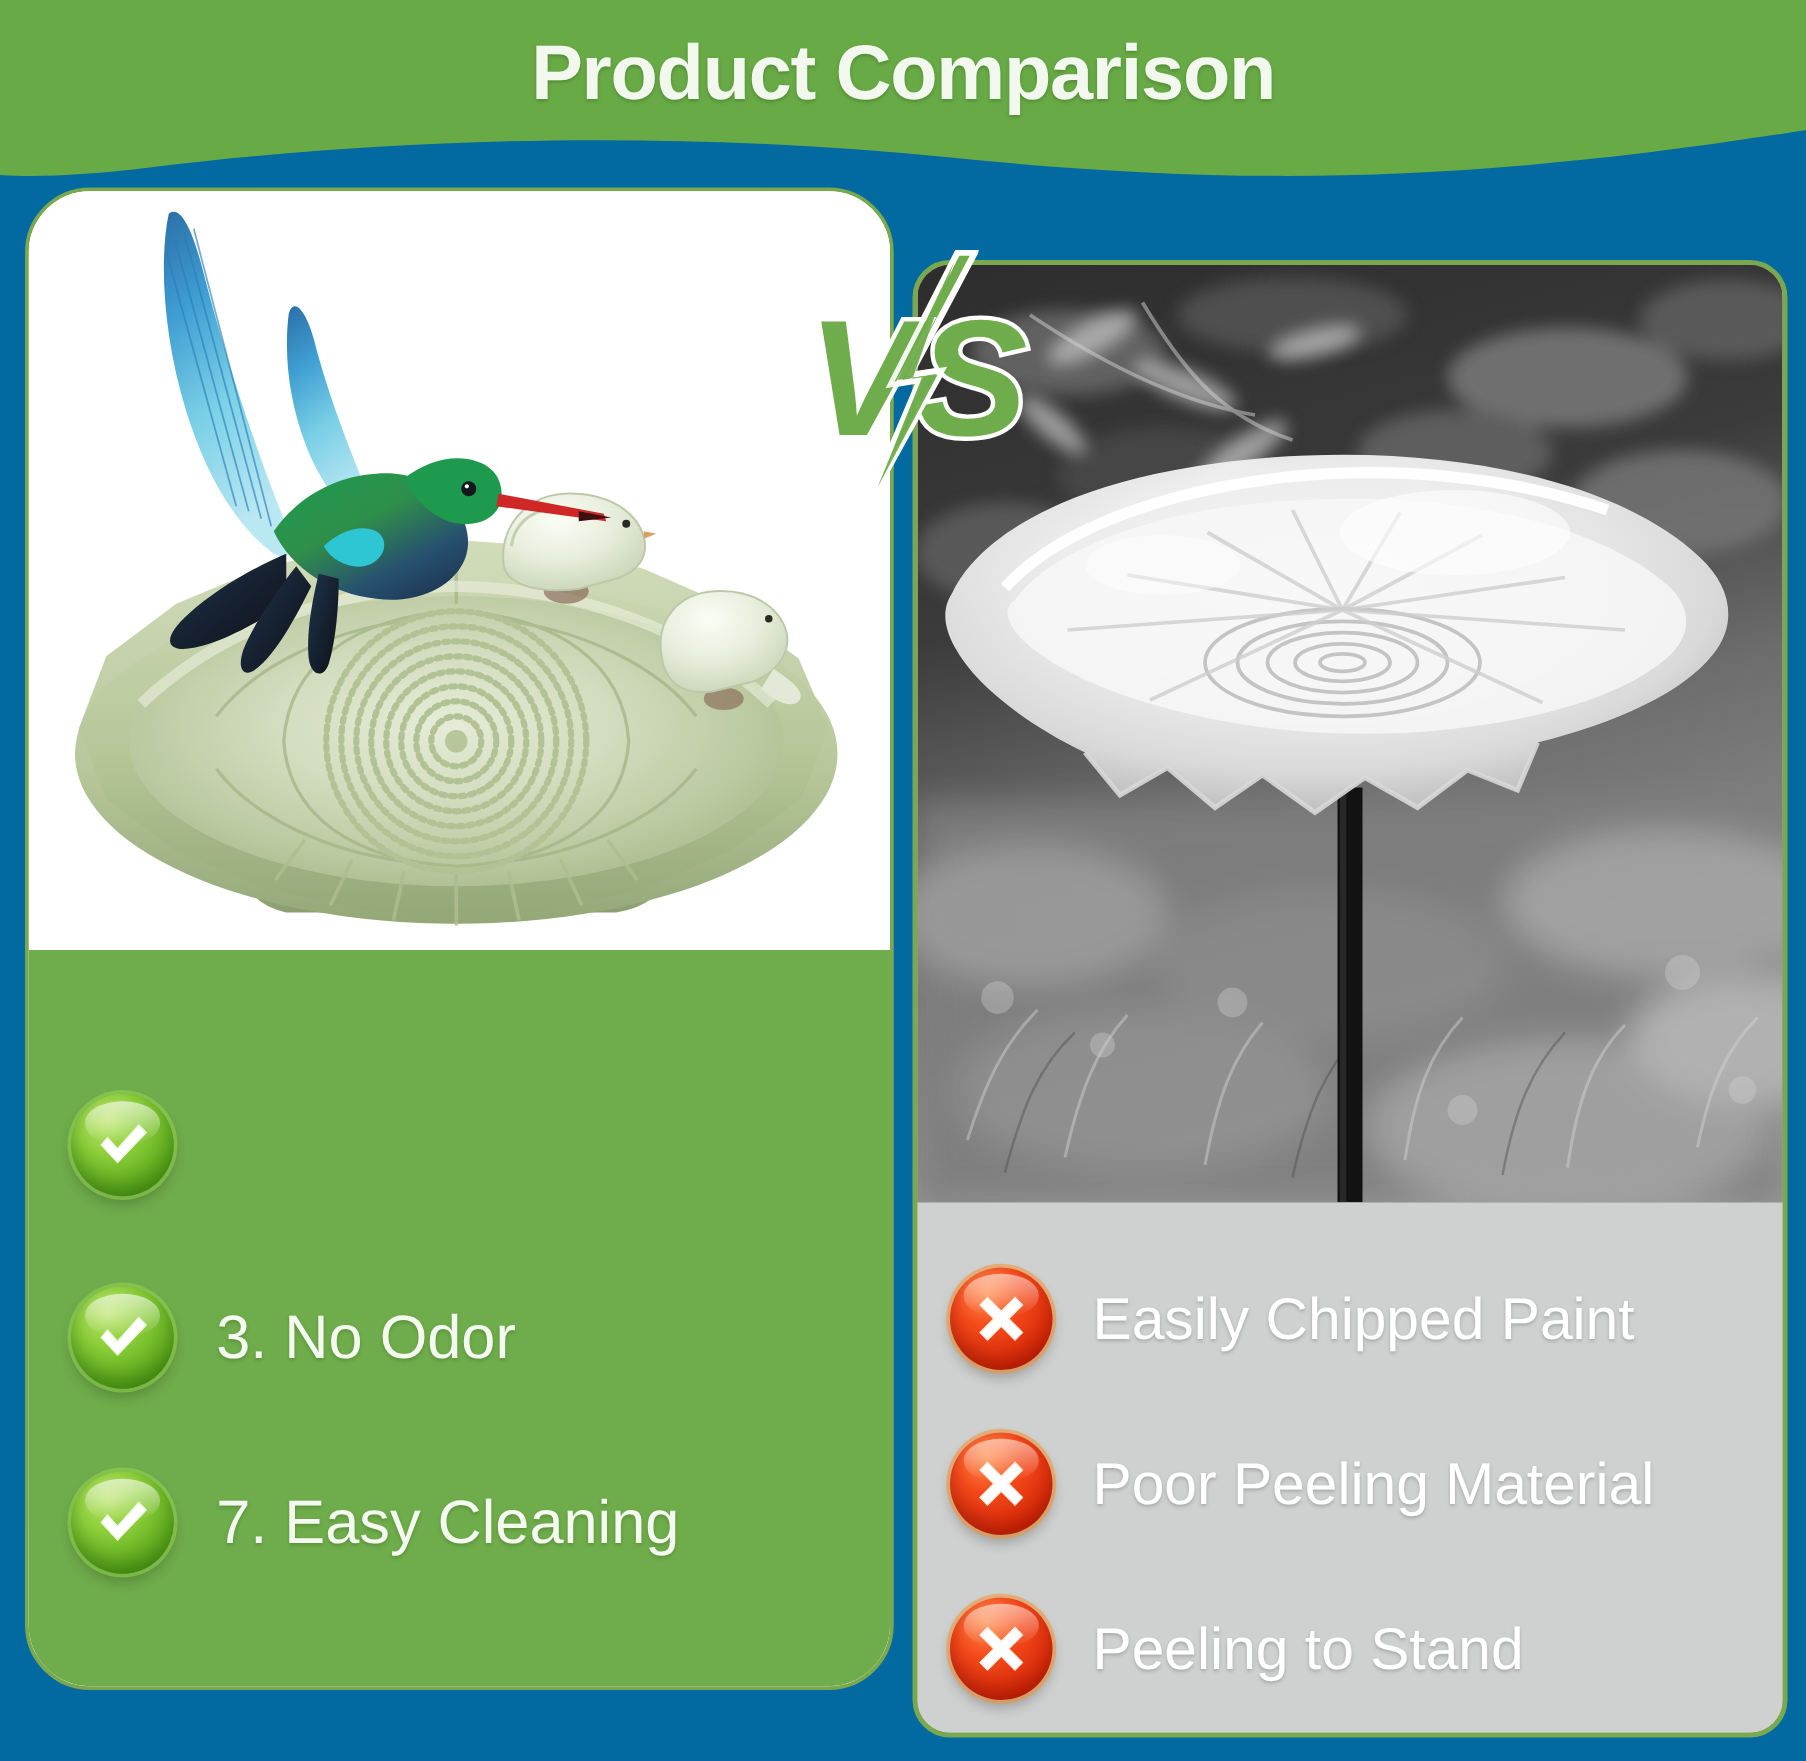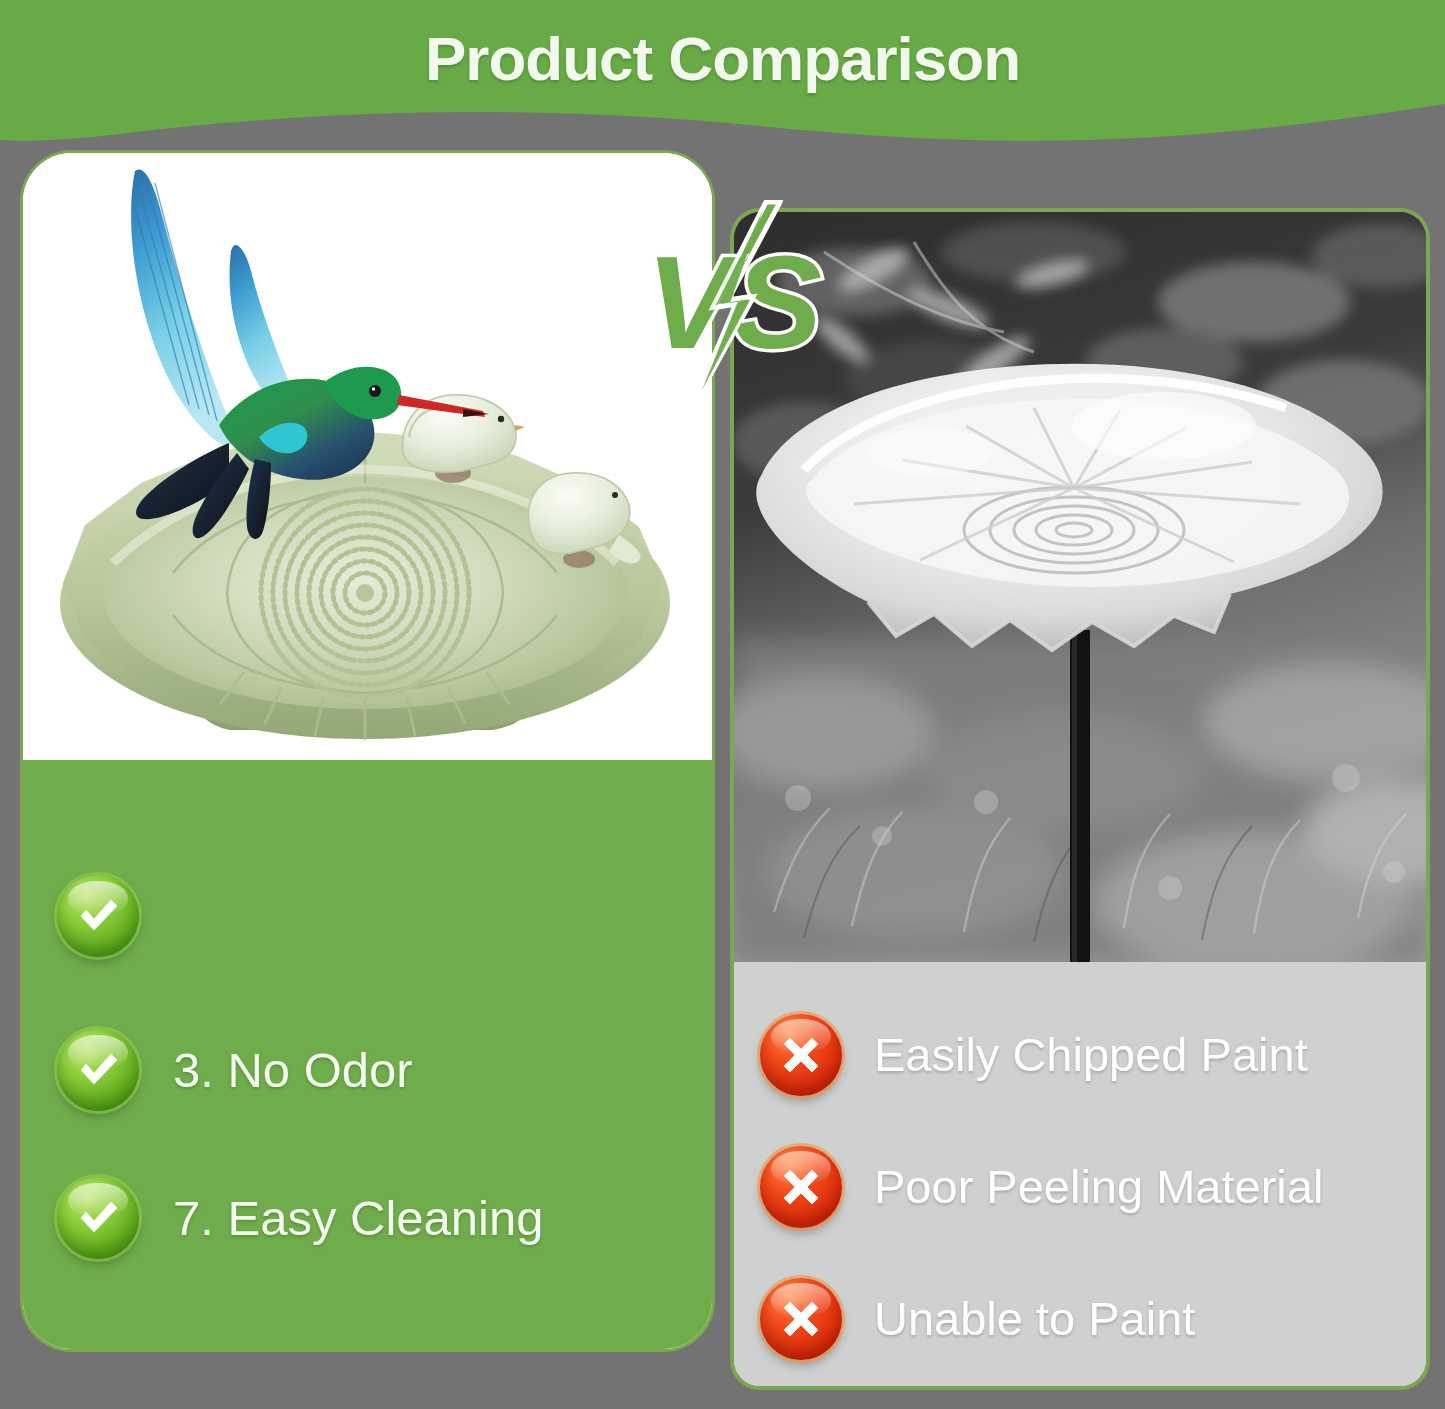--- a/index.html
+++ b/index.html
@@ -8,21 +8,21 @@
     height: 1409px;
     background: #ffffff;
     font-family: "Liberation Sans", sans-serif;
     overflow: hidden;
   }
 
   #stage {
     position: relative;
     width: 1445px;
     height: 1409px;
-    background: #737373;
+    background: #0369a1;
   }
 
   
   #header-band {
     position: absolute;
     left: 0; top: 0;
     width: 1445px; height: 160px;
     overflow: hidden;
   }
   #header-shape {
@@ -527,21 +527,21 @@
         </span>
         <span class="con-label">Poor Peeling Material</span>
       </div>
 
       <div class="con-row">
         <span class="badge-x">
           <svg width="48" height="48" viewBox="0 0 48 48">
             <path d="M13,7 L24,18 L35,7 L41,13 L30,24 L41,35 L35,41 L24,30 L13,41 L7,35 L18,24 L7,13 Z" fill="#ffffff" stroke="#ffeedd" stroke-width="1"></path>
           </svg>
         </span>
-        <span class="con-label">Unable to Paint</span>
+        <span class="con-label">Peeling to Stand</span>
       </div>
 
     </div>
   </div>
 
   <svg id="vs-badge" viewBox="0 0 200 210">
 
     <path d="M136,2 L82,108 L106,104 L62,208 L124,96 L98,100 L150,2 Z" fill="#6fac4b" stroke="#ffffff" stroke-width="5" stroke-linejoin="round"></path>
 
     <text x="16" y="148" font-family="Liberation Sans, sans-serif" font-size="132" font-weight="bold" font-style="italic" fill="#6fac4b" stroke="#ffffff" stroke-width="7" paint-order="stroke">VS</text>

